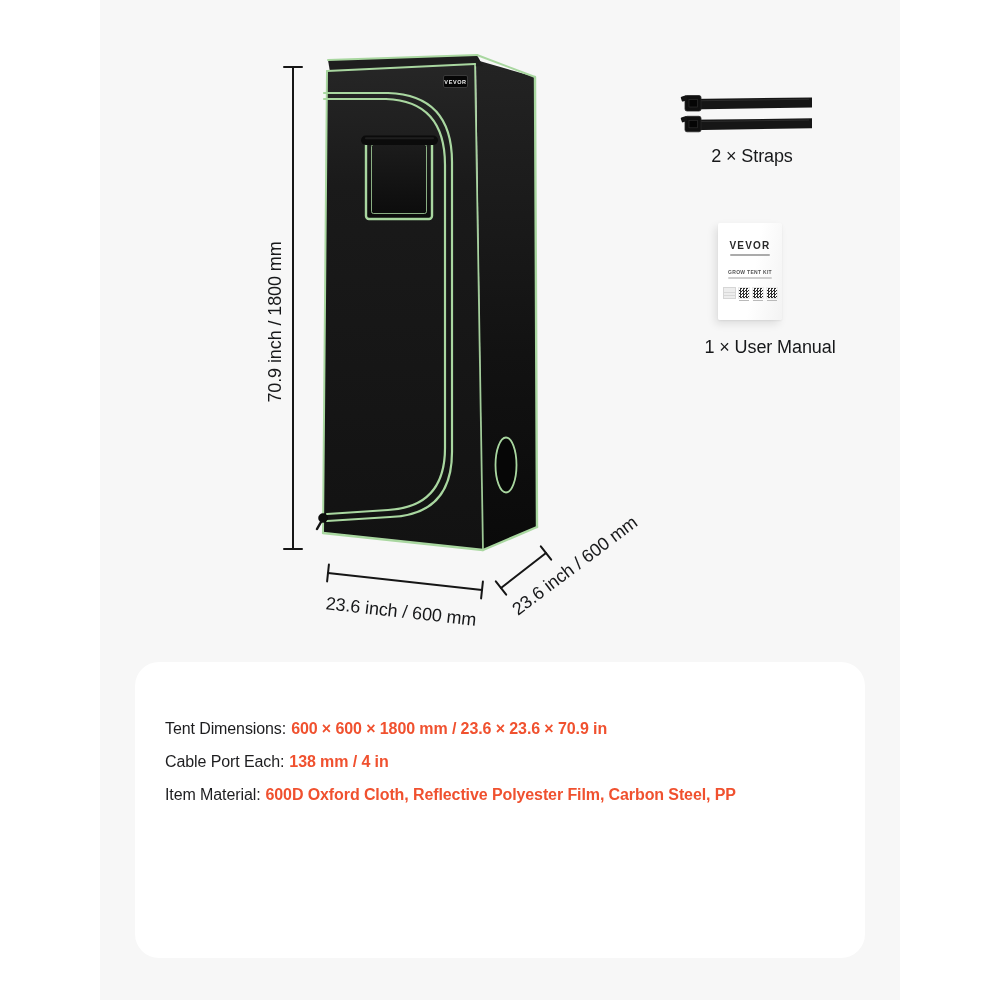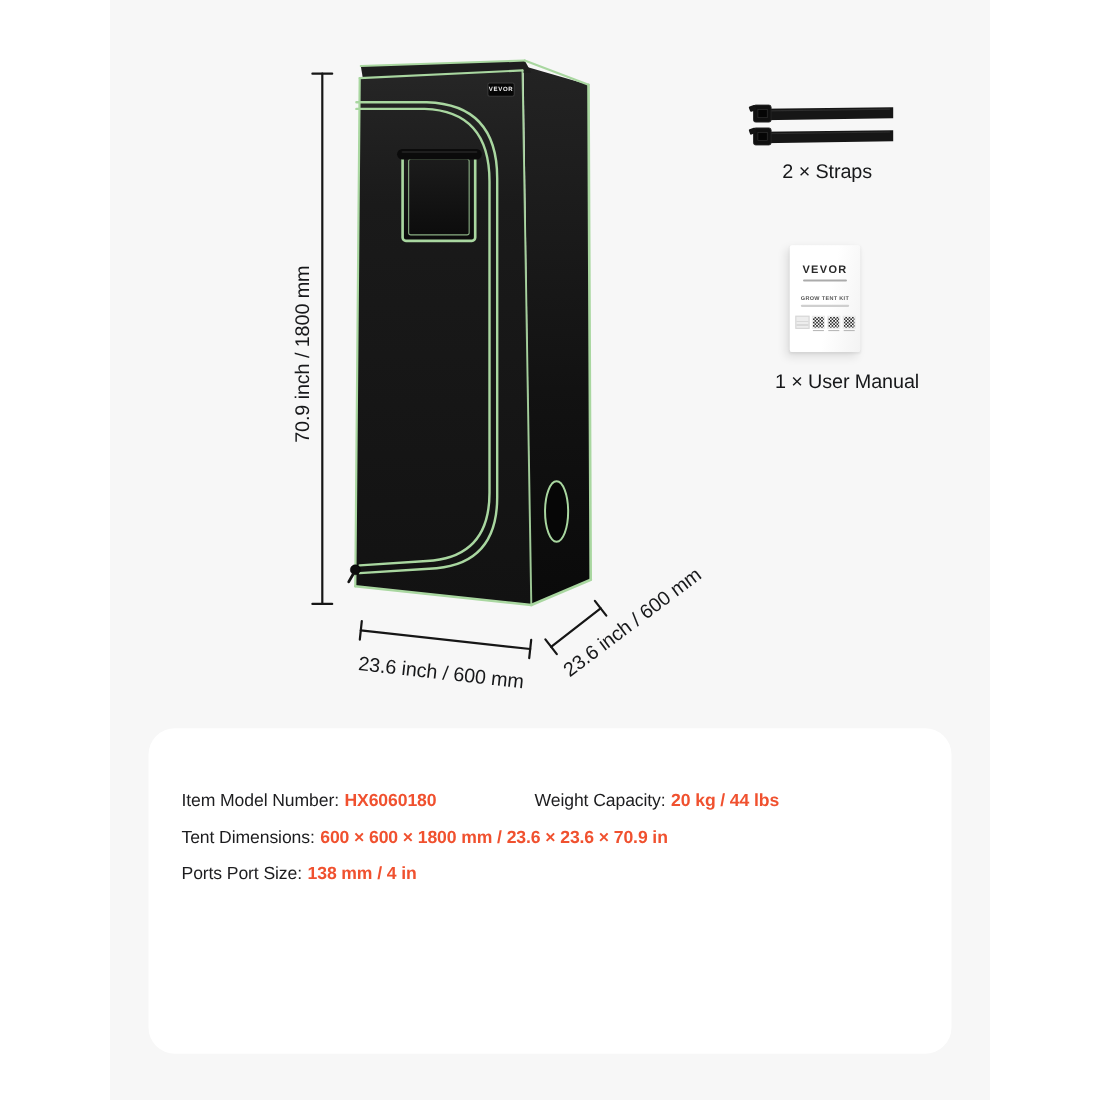--- a/index.html
+++ b/index.html
@@ -181,38 +181,35 @@
       </div>
       <div class="mc-qr-col">
         <div class="mc-qr"></div>
         <div class="mc-qr-cap"></div>
       </div>
     </div>
   </div>
 
   <div class="spec-panel">
 
-    <div class="spec-row">
-      <span class="spec-cell">
-        <span class="spec-label">Item Model Number:</span><span class="spec-value">HX6060180</span>
-      </span>
-      <span class="spec-cell col2">
-        <span class="spec-label">Weight Capacity:</span><span class="spec-value">20 kg / 44 lbs</span>
-      </span>
-    </div>
 
     <div class="spec-row">
       <span class="spec-cell">
         <span class="spec-label">Tent Dimensions:</span><span class="spec-value">600 × 600 × 1800 mm / 23.6 × 23.6 × 70.9 in</span>
       </span>
     </div>
 
     <div class="spec-row">
       <span class="spec-cell">
-        <span class="spec-label">Ports Port Size:</span><span class="spec-value">138 mm / 4 in</span>
+        <span class="spec-label">Cable Port Each:</span><span class="spec-value">138 mm / 4 in</span>
       </span>
     </div>
 
 
+    <div class="spec-row">
+      <span class="spec-cell">
+        <span class="spec-label">Item Material:</span><span class="spec-value">600D Oxford Cloth, Reflective Polyester Film, Carbon Steel, PP</span>
+      </span>
+    </div>
 
 
   </div>
 </div>
 
 </body></html>

